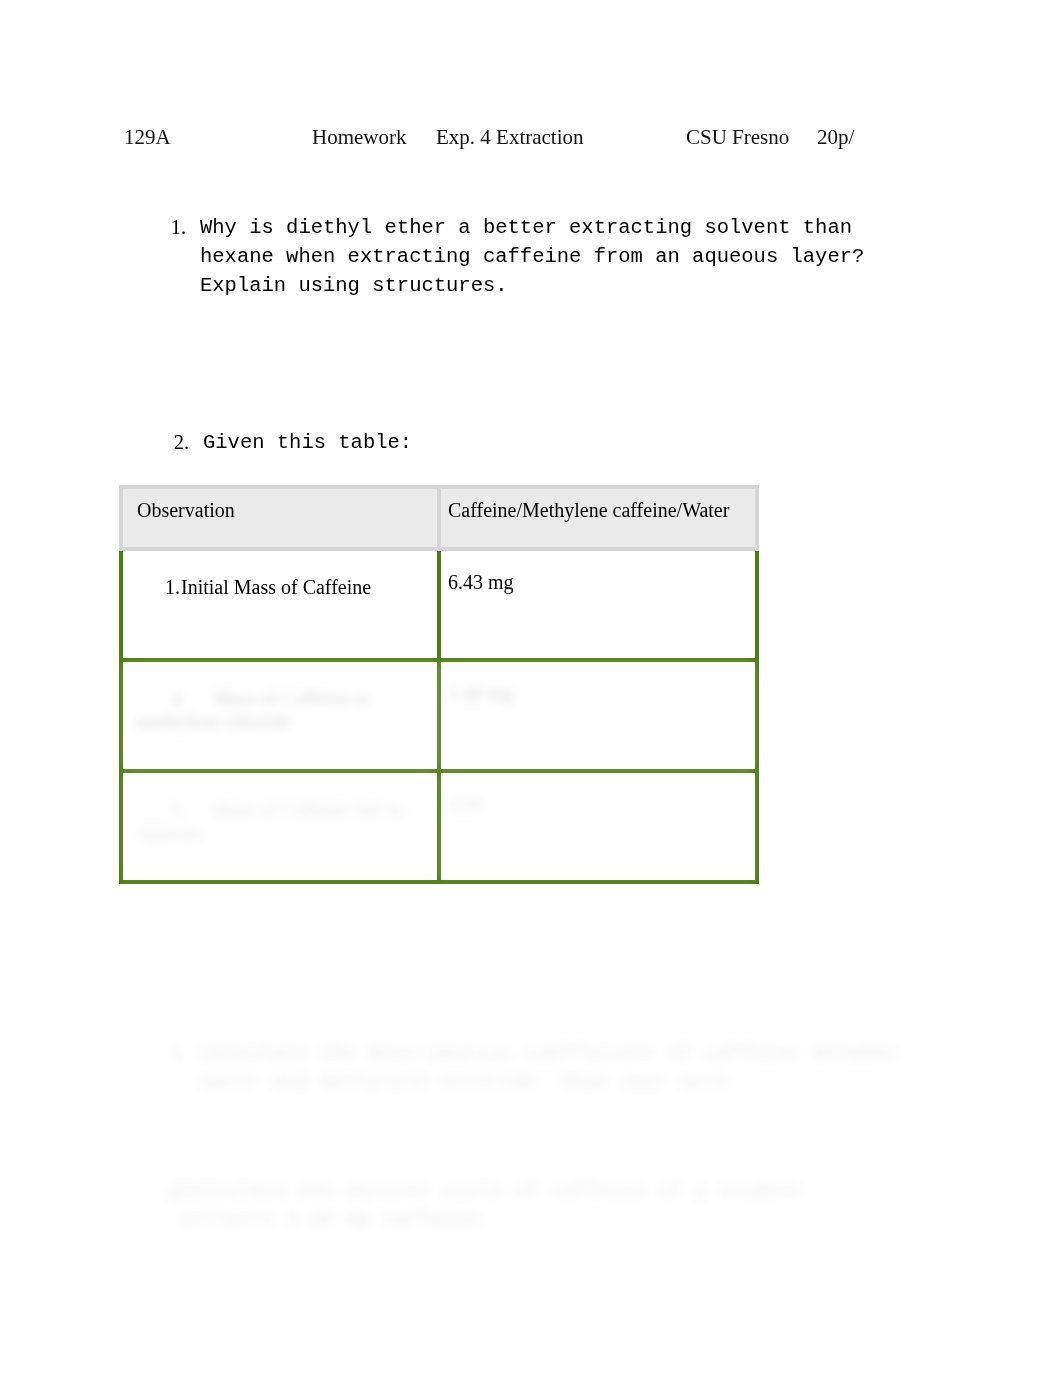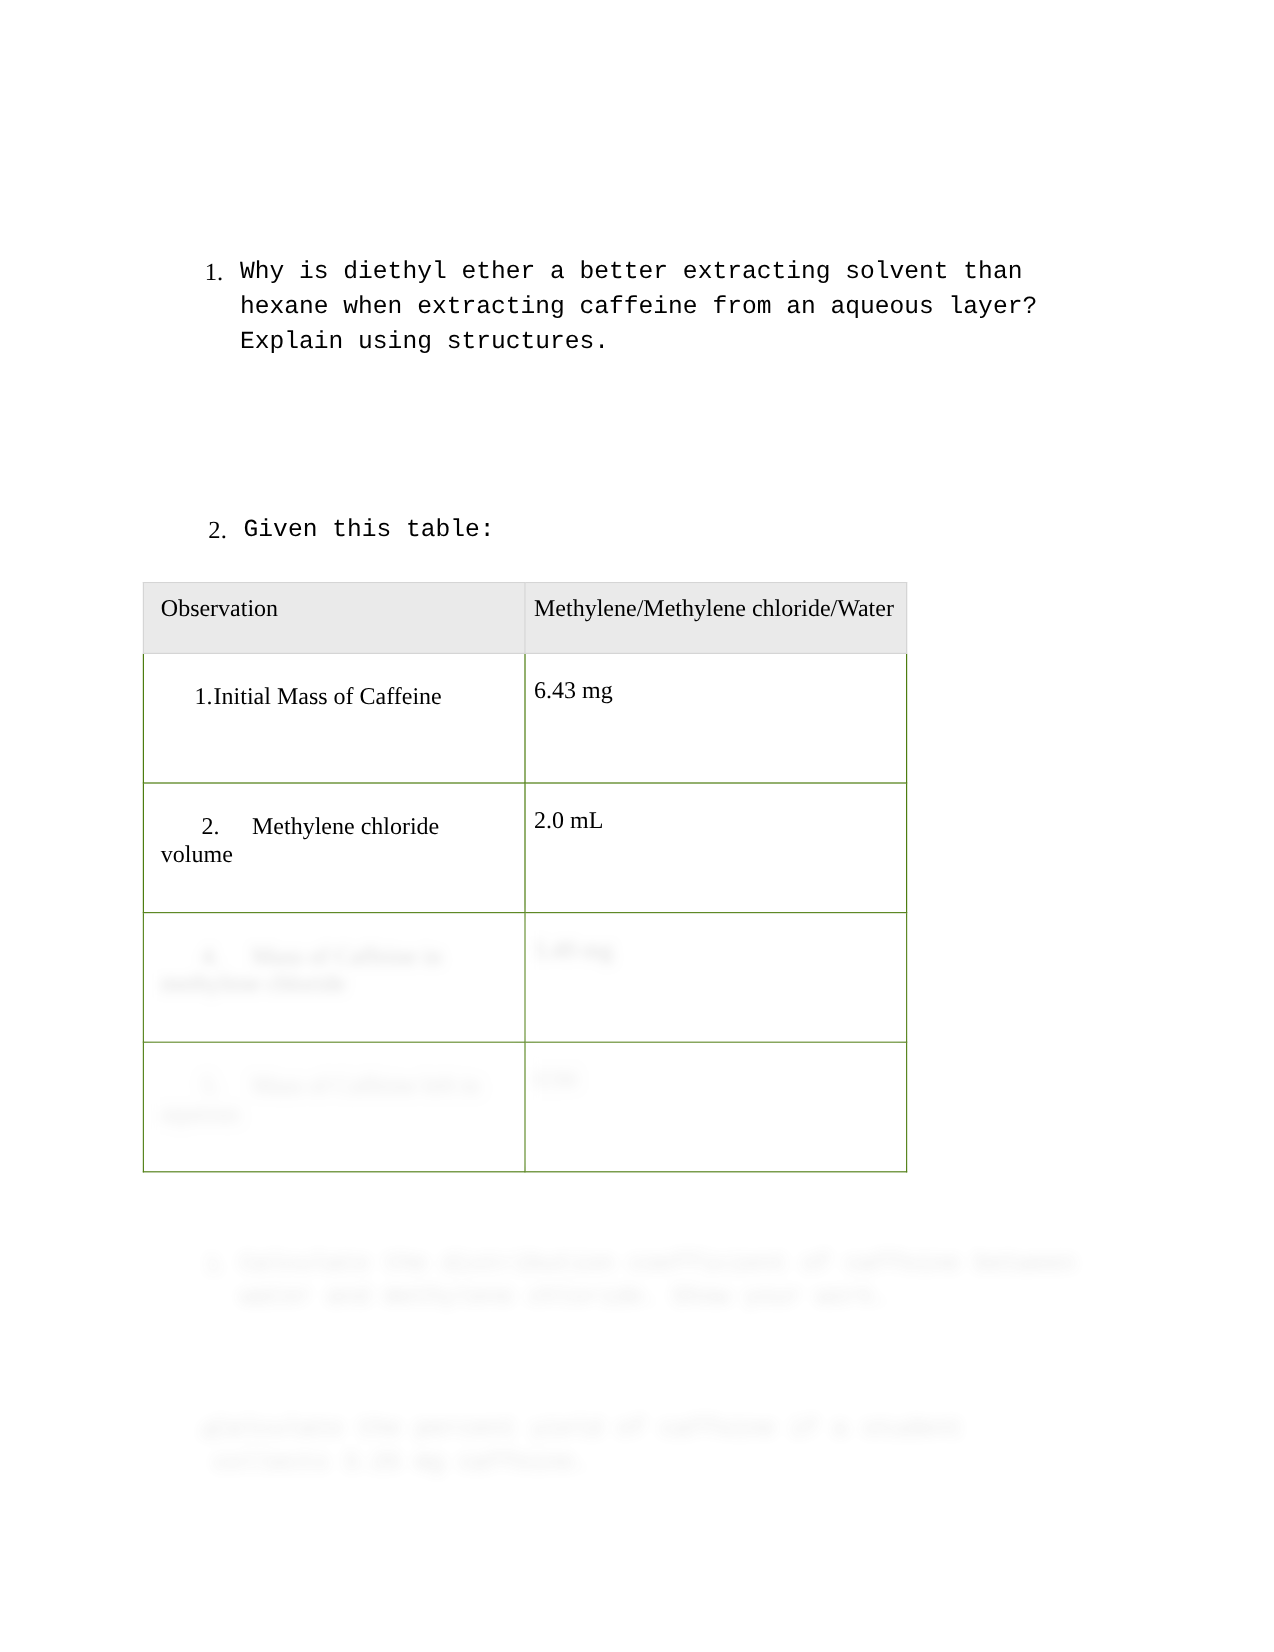--- a/index.html
+++ b/index.html
@@ -72,21 +72,21 @@
     width: 636px;
     border-collapse: collapse;
     table-layout: fixed;
     font-size: 20px;
   }
   .data-table col.c1 { width: 318px; }
   .data-table col.c2 { width: 318px; }
 
   .data-table th,
   .data-table td {
-    border: 1px solid #4d7c0f;
+    border: 4px solid #4d7c0f;
     vertical-align: top;
     padding: 0;
     background: #ffffff;
     margin-left: 12px;
   }
 
   .data-table thead th {
     background: #eaeaea;
     font-weight: normal;
     text-align: left;
@@ -134,60 +134,55 @@
     font-size: 20px;
     line-height: 28px;
   }
   #q4 .q-text { margin-left: 30px; }
 </style>
 </head>
 <body>
 
 <div class="page">
 
+  <div class="doc-header">
+    <span class="hdr-course">129A</span><span class="hdr-type">Homework</span><span class="hdr-exp">Exp. 4 Extraction</span><span class="hdr-school">CSU Fresno</span><span class="hdr-points">20p/</span>
+  </div>
 
   <div class="q-block" id="q1">
     <span class="q-num">1.</span>
     <span class="q-text">Why is diethyl ether a better extracting solvent than hexane when extracting caffeine from an aqueous layer? Explain using structures.</span>
   </div>
 
   <div class="q-block" id="q2">
     <span class="q-num">2.</span>
     <span class="q-text">Given this table:</span>
   </div>
 
   <table class="data-table">
     <colgroup>
         <col class="c1">
         <col class="c2">
       </colgroup>
     <thead>
       <tr>
         <th class="c1h">Observation</th>
-        <th class="c2h">Methylene/Methylene chloride/Water</th>
+        <th class="c2h">Caffeine/Methylene caffeine/Water</th>
       </tr>
     </thead>
     <tbody>
       <tr>
         <td class="obs">
           <span class="obs-line">
             <span class="obs-num">1.</span><span>Initial Mass of Caffeine</span>
           </span>
         </td>
         <td class="val">6.43 mg</td>
       </tr>
 
-      <tr class="row-tall">
-        <td class="obs">
-          <span class="obs-line">
-            <span class="obs-num wide">2.</span><span>Methylene chloride volume</span>
-          </span>
-        </td>
-        <td class="val">2.0 mL</td>
-      </tr>
 
 
       <tr class="row-tall">
         <td class="obs blur-4">
           <span class="obs-line">
             <span class="obs-num wide">4.</span><span>Mass of Caffeine in methylene chloride</span>
           </span>
         </td>
         <td class="val blur-4">5.49 mg</td>
       </tr>

